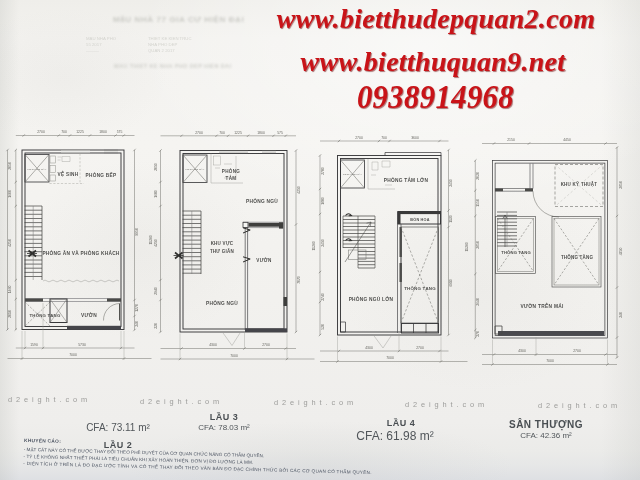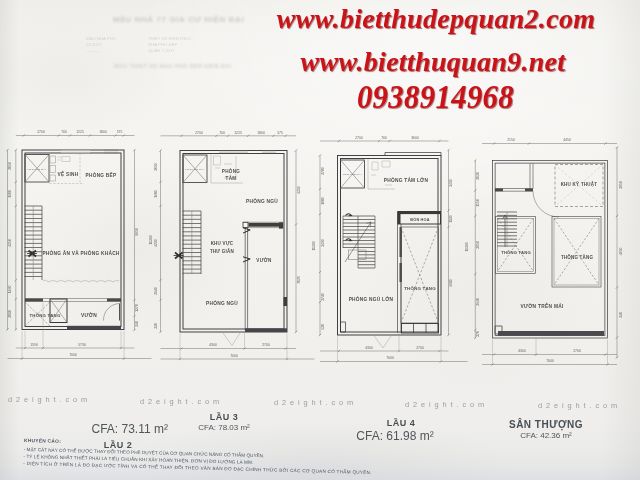--- a/index.html
+++ b/index.html
@@ -490,21 +490,21 @@
 
 <div class="abs" style="left:140px;top:396.5px;color:#9c9c9a;font-size:7.4px;letter-spacing:3.9px;">d2eight.com</div>
 
 <div class="abs" style="left:274px;top:398px;color:#9c9c9a;font-size:7.4px;letter-spacing:3.9px;">d2eight.com</div>
 
 <div class="abs" style="left:405px;top:399.5px;color:#9c9c9a;font-size:7.4px;letter-spacing:3.9px;">d2eight.com</div>
 
 <div class="abs" style="left:538px;top:401px;color:#9c9c9a;font-size:7.4px;letter-spacing:3.9px;">d2eight.com</div>
 
 <div class="abs" style="left:68px;top:410.5px;width:100px;text-align:center;color:#494e52;font-size:9px;font-weight:bold;letter-spacing:0.5px;margin-top:29px;">LẦU 2</div>
-<div class="abs" style="left:68px;top:421.5px;width:100px;text-align:right;color:#51565a;font-size:12px;">CFA: 73.11 m²</div>
+<div class="abs" style="left:68px;top:421.5px;width:100px;text-align:center;color:#51565a;font-size:10px;">CFA: 73.11 m²</div>
 
 <div class="abs" style="left:174px;top:412px;width:100px;text-align:center;color:#494e52;font-size:9px;font-weight:bold;letter-spacing:0.5px;">LẦU 3</div>
 <div class="abs" style="left:174px;top:423px;width:100px;text-align:center;color:#51565a;font-size:8px;">CFA: 78.03 m²</div>
 
 <div class="abs" style="left:346px;top:417.5px;width:110px;text-align:center;color:#494e52;font-size:9px;font-weight:bold;letter-spacing:0.5px;">LẦU 4</div>
 <div class="abs" style="left:340px;top:429px;width:110px;text-align:center;color:#51565a;font-size:12px;">CFA: 61.98 m²</div>
 
 <div class="abs" style="left:491px;top:419px;width:110px;text-align:center;color:#494e52;font-size:10px;font-weight:bold;letter-spacing:0.5px;">SÂN THƯỢNG</div>
 <div class="abs" style="left:491px;top:430.5px;width:110px;text-align:center;color:#51565a;font-size:8px;">CFA: 42.36 m²</div>
 

